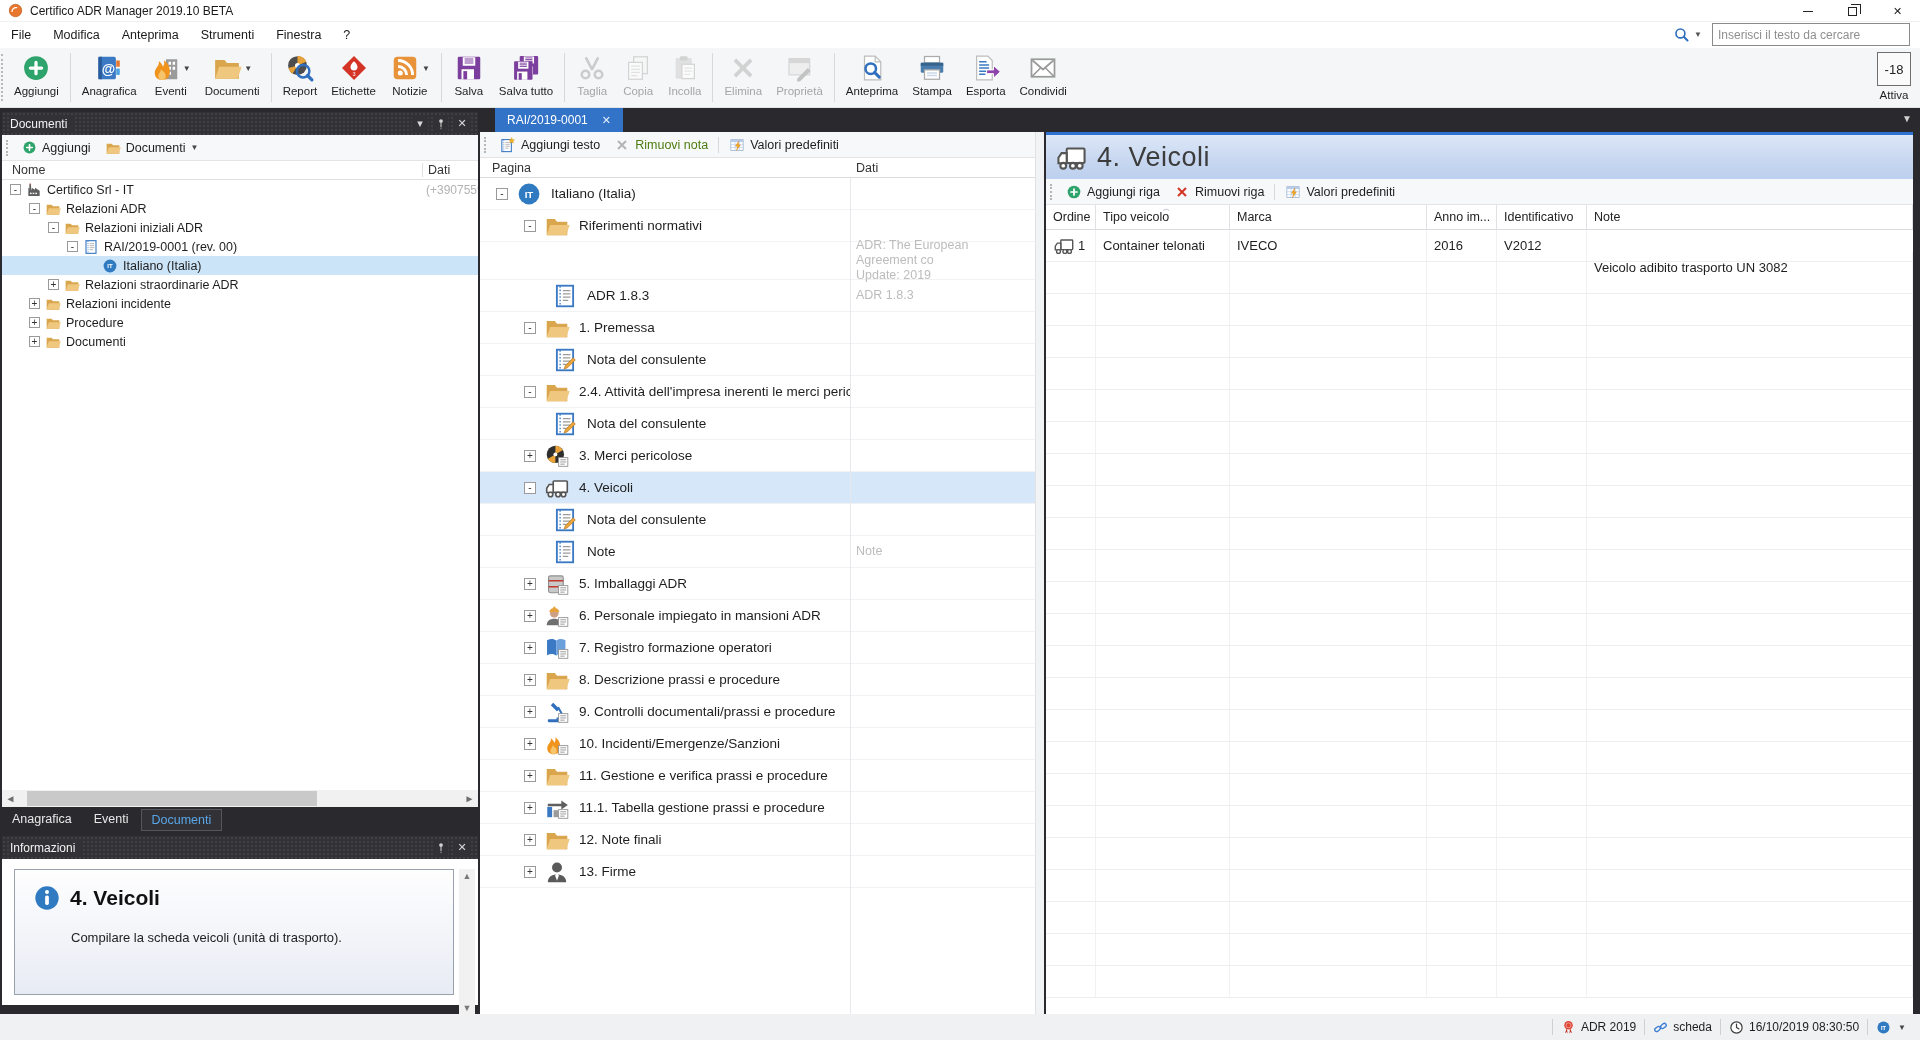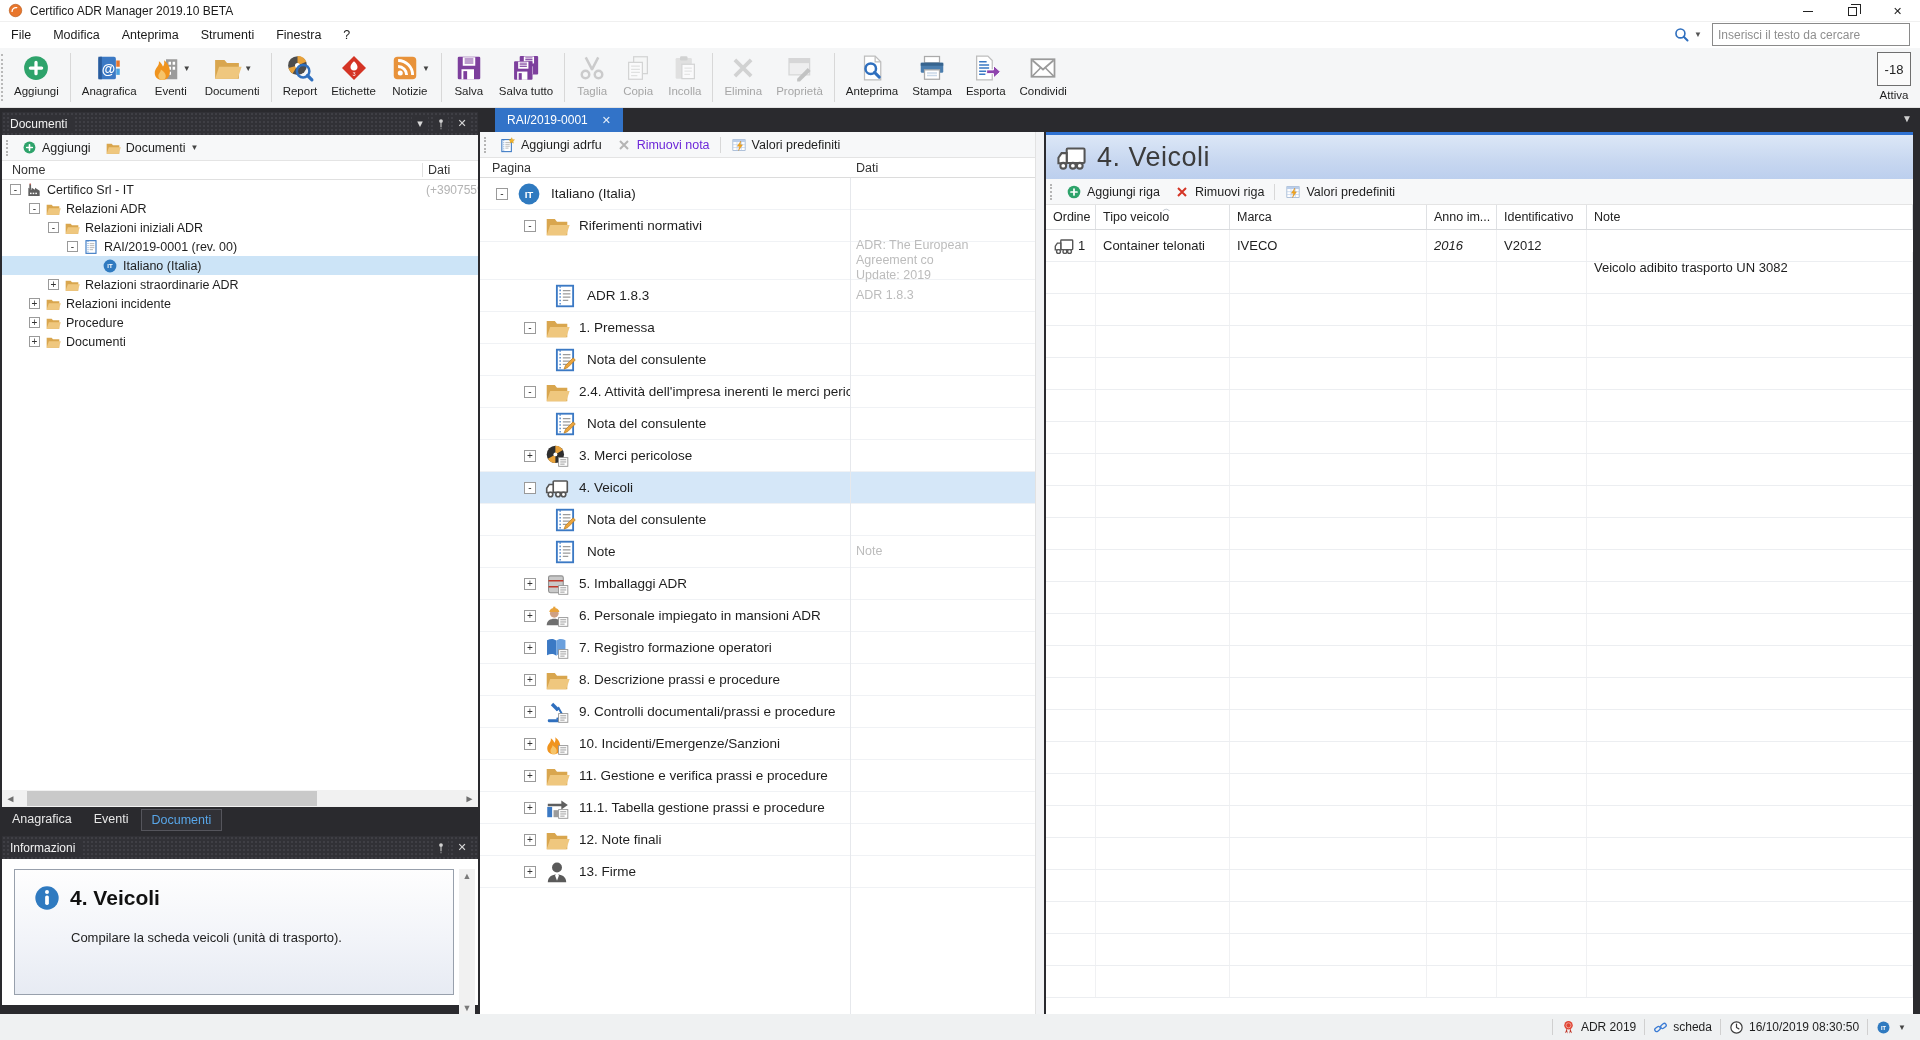--- a/index.html
+++ b/index.html
@@ -58,21 +58,21 @@
     padding:0 8px; background-image:radial-gradient(#3f3f45 1px, transparent 1px); background-size:4px 4px; }
   .dockhead .dtitle { background:#313136; padding-right:8px; }
   .dockhead .dspace { flex:1; }
   .dockhead .dicon { width:16px; height:16px; margin-left:6px; color:#d8d8d8; font-size:11px;
     display:flex; align-items:center; justify-content:center; background:#313136; }
   .subtoolbar { background:#f7f8f9; border-bottom:1px solid #e4e4e4; display:flex; align-items:center;
     font-size:12.5px; color:#1e1e1e; }
   .stb-grip { width:4px; height:16px; border-left:2px dotted #b5b5b5; margin:0 5px 0 4px; }
   .stb-item { display:flex; align-items:center; gap:5px; padding:0 7px; height:100%; }
   .stb-item .ico { width:16px; height:16px; }
-  .stb-item.disabled { color:#6d28d9; }
+  .stb-item.disabled { color:#4d7c0f; }
   .stb-sep { width:1px; height:16px; background:#d8d8d8; margin:0 3px; }
 
   
   #leftdock { position:absolute; left:2px; top:4px; width:476px; height:1000px; }
   #ld-head { height:23px; }
   #ld-toolbar { height:26px; }
   #ld-colhead { height:19px; background:#fff; border-bottom:1px solid #e0e0e0; display:flex;
     font-size:12.5px; color:#333; align-items:center; position:relative; }
   #ld-colhead .cname { padding-left:10px; flex:1; }
   #ld-colhead .cdati { width:56px; border-left:1px solid #e0e0e0; padding-left:5px; }
@@ -659,21 +659,21 @@
           <span class="ico" style="width: 16px; height: 16px;">
             <svg viewBox="0 0 24 24" xmlns="http://www.w3.org/2000/svg">
               <g transform="translate(-1.5 1.5) scale(.95)">
                 <rect x="4.5" y="2.5" width="15" height="19" fill="#fff" stroke="#3b79c4" stroke-width="1.7"></rect>
                 <path d="M7.5 3v18" stroke="#3b79c4" stroke-width="1.2" stroke-dasharray="1.4 1.7"></path>
                 <path d="M10 7h7M10 10h7M10 13h7M10 16h5" stroke="#9b9b9b" stroke-width="1.1"></path>
               </g>
               <path d="M17.5 1l1.3 2.7 3 .4-2.2 2.1.5 3-2.6-1.4-2.6 1.4.5-3L13.2 4.1l3-.4z" fill="#f0b429" stroke="#c8901a" stroke-width=".5"></path>
             </svg>
           </span>
-          <span>Aggiungi adrfu</span>
+          <span>Aggiungi testo</span>
         </span>
         <span class="stb-item disabled">
           <span class="ico" style="width: 16px; height: 16px;">
             <svg viewBox="0 0 24 24" xmlns="http://www.w3.org/2000/svg">
               <path d="M6 6l12 12M18 6L6 18" stroke="#b5b5b5" stroke-width="3"></path>
             </svg>
           </span>
           <span>Rimuovi nota</span>
         </span>
         <span class="stb-sep"></span>
@@ -1055,21 +1055,21 @@
               </svg>
             </span>
             <span>1</span>
           </div>
           <div class="tc" style="width: 134px;">
             <span>Container telonati</span>
           </div>
           <div class="tc" style="width: 197px;">
             <span>IVECO</span>
           </div>
-          <div class="tc" style="width: 70px; font-style: italic;">
+          <div class="tc" style="width: 70px;">
             <span>2016</span>
           </div>
           <div class="tc" style="width: 90px;">
             <span>V2012</span>
           </div>
           <div class="tc" style="flex: 1 1 0%; margin-top: 44px;">
             <span>Veicolo  adibito trasporto UN 3082</span>
           </div>
         </div>
         <div class="rt-row">

